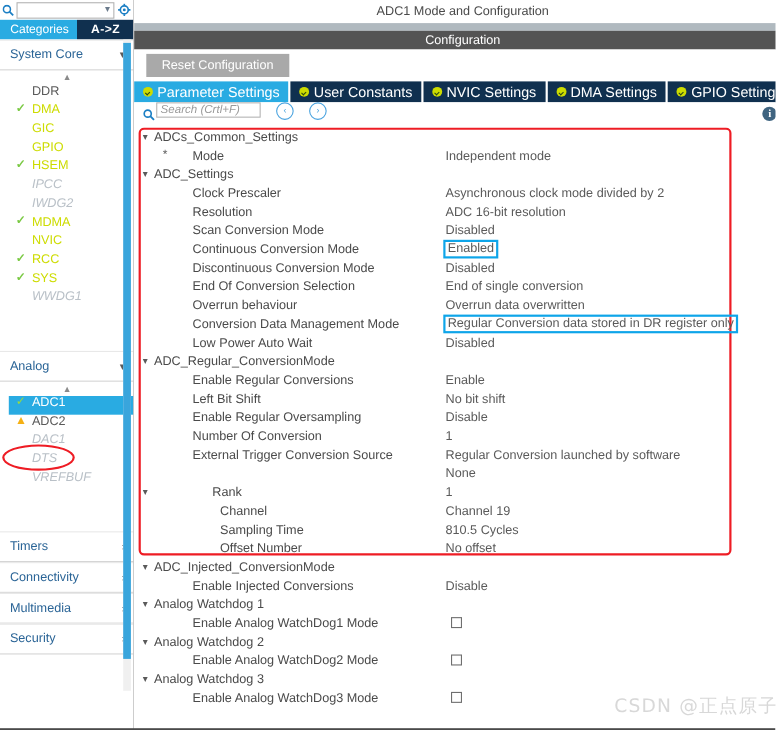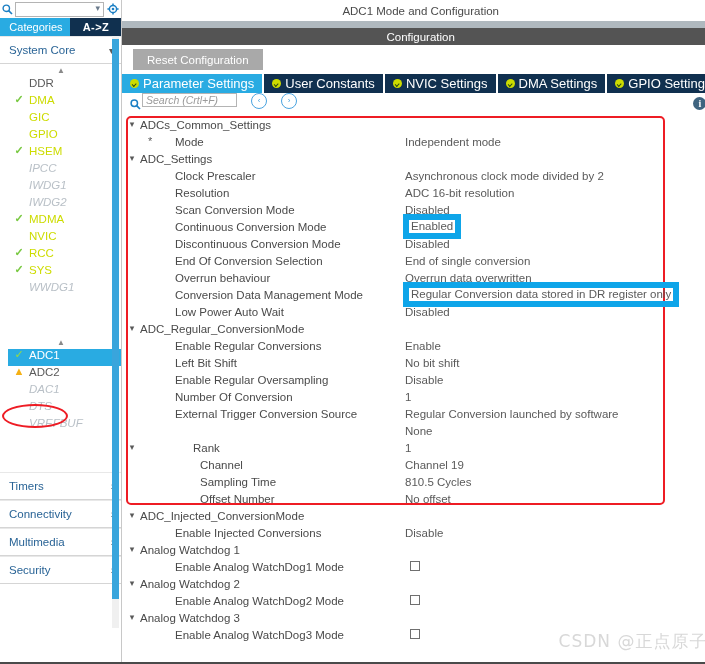--- a/index.html
+++ b/index.html
@@ -88,21 +88,21 @@
   
   .tree{position:relative;flex:1;background:#ffffff;overflow:hidden;}
   .row{height:17px;display:flex;align-items:center;position:relative;font-size:11.5px;color:#4a4a4a;}
   .row .chev{position:absolute;width:12px;text-align:center;color:#5a5a5a;font-size:9px;line-height:9px;top:4px;}
   .row .star{position:absolute;color:#5a5a5a;font-size:11px;top:2px;}
   .row .key{position:absolute;white-space:nowrap;}
   .row .val{position:absolute;left:283px;white-space:nowrap;color:#5a5a5a;}
   .row.grp .key{color:#4a4a4a;}
   .row .cbx{position:absolute;left:288px;top:3px;width:10px;height:10px;border:1px solid #6f6f6f;background:#fff;box-sizing:border-box;}
 
-  .hl{display:inline-block;border:6px solid #0ea5e9;padding:0 2px;margin:-1px -2px;line-height:13px;}
+  .hl{display:inline-block;border:2px solid #0ea5e9;padding:0 2px;margin:-1px -2px;line-height:13px;}
 
   .big-red-box{position:absolute;left:4px;top:0px;width:535px;height:385px;border:2px solid #ee1c24;
                border-radius:5px;pointer-events:none;}
 
   .watermark{position:absolute;right:12px;bottom:11px;color:#d8d8d8;font-size:17px;letter-spacing:1px;
              font-family:"DejaVu Sans",sans-serif;}
   .bottom-line{position:absolute;left:0;bottom:0;width:705px;height:2px;background:#4a4a4a;}
 </style>
 </head>
 <body>
@@ -170,24 +170,20 @@
       <div class="sb-item ok">
           <span class="mk">✓</span>
           <span class="lbl">HSEM</span>
         </div>
       <div class="sb-item grey">
           <span class="mk"></span>
           <span class="lbl">IPCC</span>
         </div>
       <div class="sb-item grey">
           <span class="mk"></span>
-          <span class="lbl">IWDG1</span>
-        </div>
-      <div class="sb-item grey">
-          <span class="mk"></span>
           <span class="lbl">IWDG2</span>
         </div>
       <div class="sb-item ok">
           <span class="mk">✓</span>
           <span class="lbl">MDMA</span>
         </div>
       <div class="sb-item plain">
           <span class="mk"></span>
           <span class="lbl">NVIC</span>
         </div>
@@ -199,20 +195,24 @@
           <span class="mk">✓</span>
           <span class="lbl">SYS</span>
         </div>
       <div class="sb-item grey">
           <span class="mk"></span>
           <span class="lbl">WWDG1</span>
         </div>
 
       <div class="sb-spacer"></div>
 
+      <div class="sb-group open">
+        <span>Analog</span>
+        <span class="g-chev">▾</span>
+      </div>
       <div class="sb-updown">
           <span>▲</span>
         </div>
 
       <div class="sb-item sel">
           <span class="mk">✓</span>
           <span class="lbl">ADC1</span>
         </div>
       <div class="sb-item warn">
           <span class="mk">▲</span>

